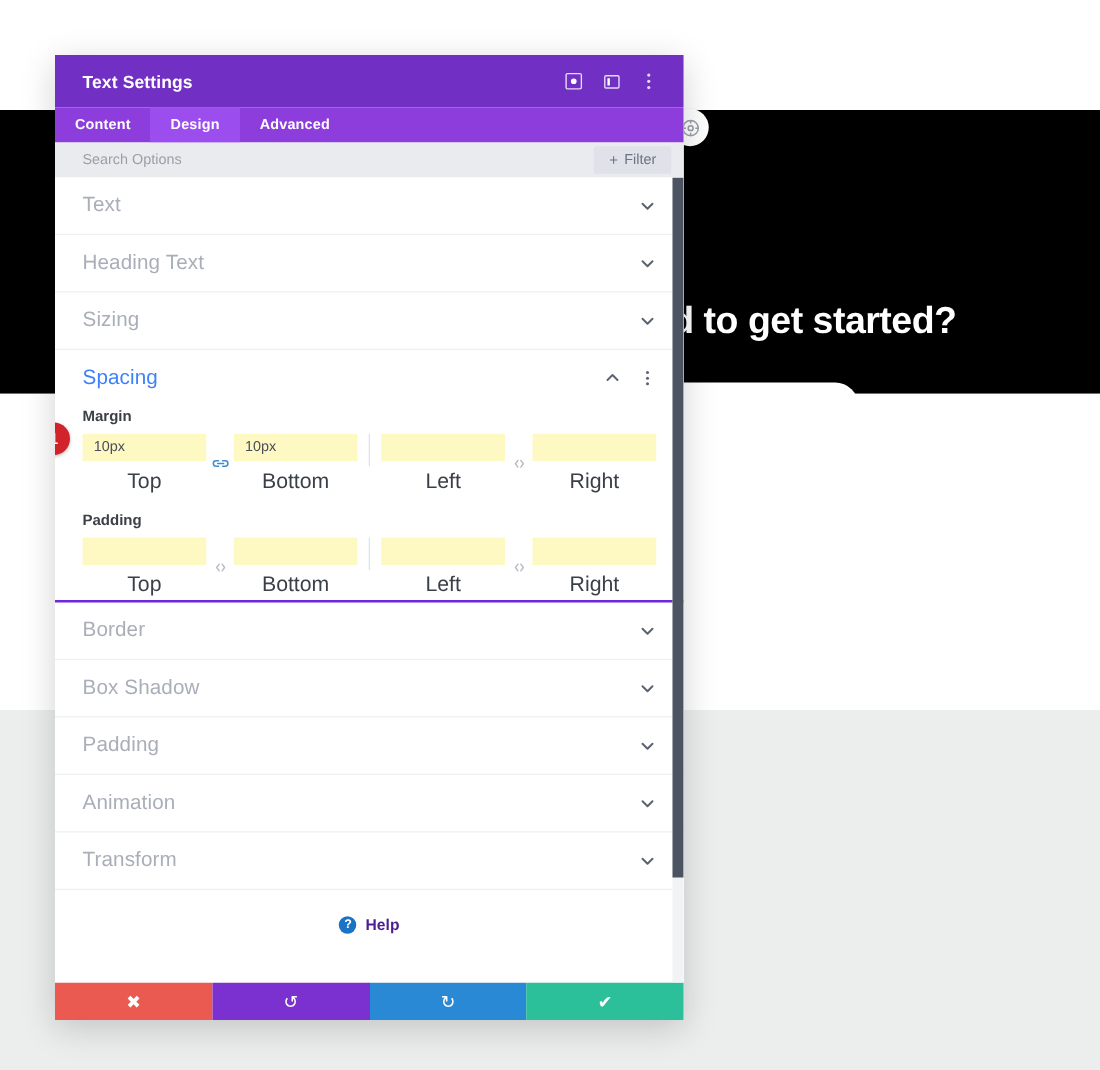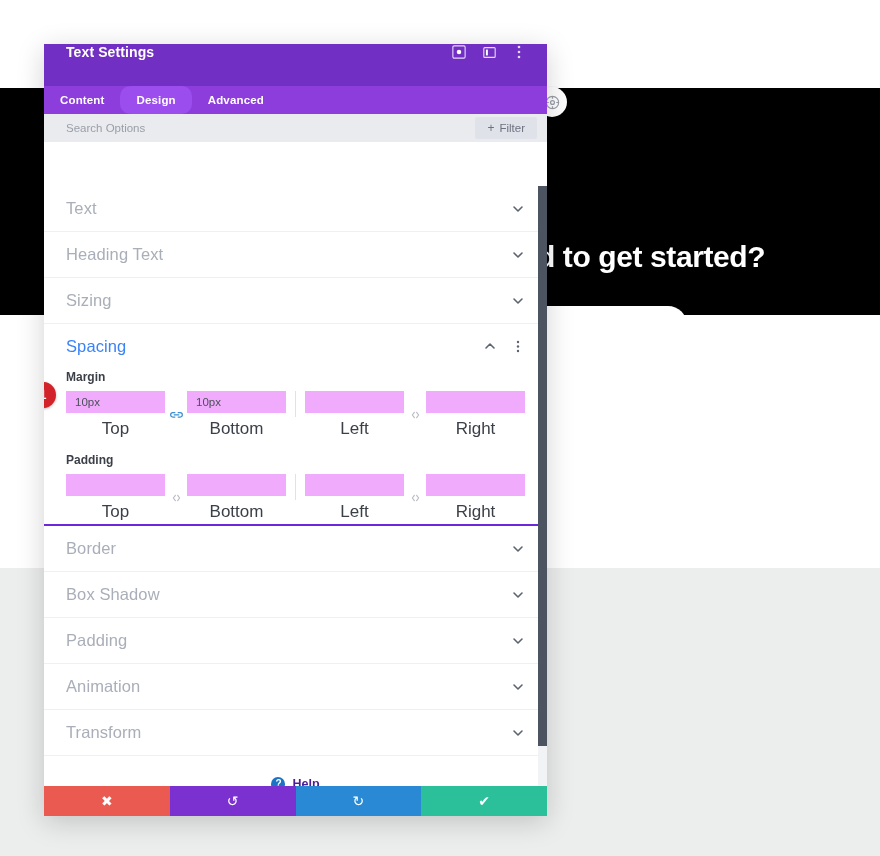--- a/index.html
+++ b/index.html
@@ -129,21 +129,21 @@
     display: flex;
     flex-direction: column;
     overflow: hidden;
     z-index: 20;
   }
 
   .modal-header {
     height: 42px;
     background: #7130c3;
     display: flex;
-    align-items: flex-start;
+    align-items: center;
     padding: 0 20px 0 22px;
     box-sizing: border-box;
     flex: 0 0 auto;
   }
   .modal-title {
     color: #ffffff;
     font-size: 14px;
     font-weight: bold;
     letter-spacing: 0.1px;
     flex: 1;
@@ -167,21 +167,20 @@
     display: flex;
     align-items: center;
     justify-content: center;
     padding: 0 16px;
     font-size: 11.5px;
     font-weight: bold;
     color: #ffffff;
     letter-spacing: 0.15px;
     cursor: pointer;
     white-space: nowrap;
-    border-radius: 10px;
   }
   .tab.active { background: #9c4ded; }
 
   .modal-search {
     height: 28px;
     background: #e9ebef;
     display: flex;
     align-items: center;
     padding-left: 22px;
     flex: 0 0 auto;
@@ -205,21 +204,20 @@
     cursor: pointer;
     border-radius: 2px;
   }
   .filter-plus { font-size: 12px; line-height: 1; }
 
   .modal-body {
     flex: 1 1 auto;
     overflow: hidden;
     position: relative;
     background: #ffffff;
-    margin-top: 44px;
   }
 
   .section {
     height: 46px;
     border-bottom: 1px solid #eef0f3;
     display: flex;
     align-items: center;
     padding: 0 22px;
     box-sizing: border-box;
     cursor: pointer;
@@ -279,21 +277,21 @@
   .quad-sep {
     width: 1px;
     height: 26px;
     background: #dfe2e8;
     margin: 0 9px;
     flex: 0 0 auto;
   }
   .fieldwrap { flex: 1 1 0; min-width: 0; }
   .fieldbox {
     height: 22px;
-    background: #f0abfc;
+    background: #fef9c3;
     display: flex;
     align-items: center;
     padding-left: 9px;
     box-sizing: border-box;
     font-size: 11.5px;
     color: #4a4f58;
     cursor: text;
   }
   .field-caption {
     text-align: center;

